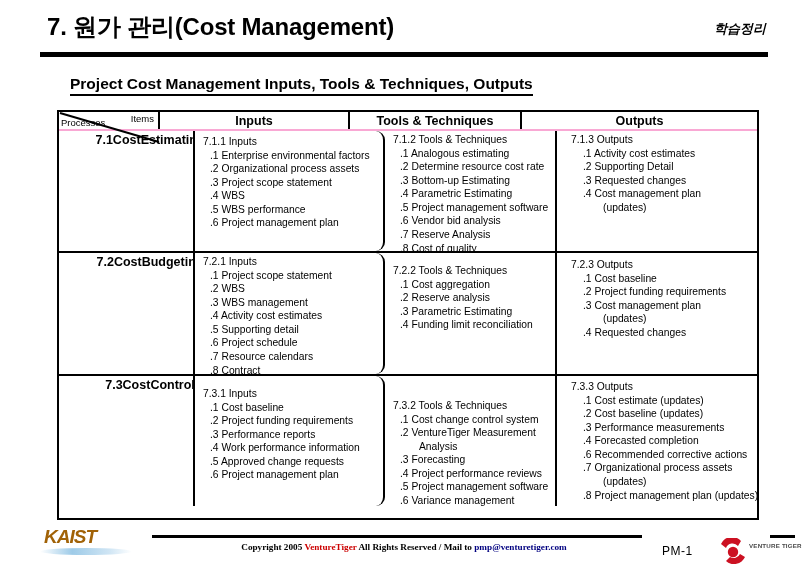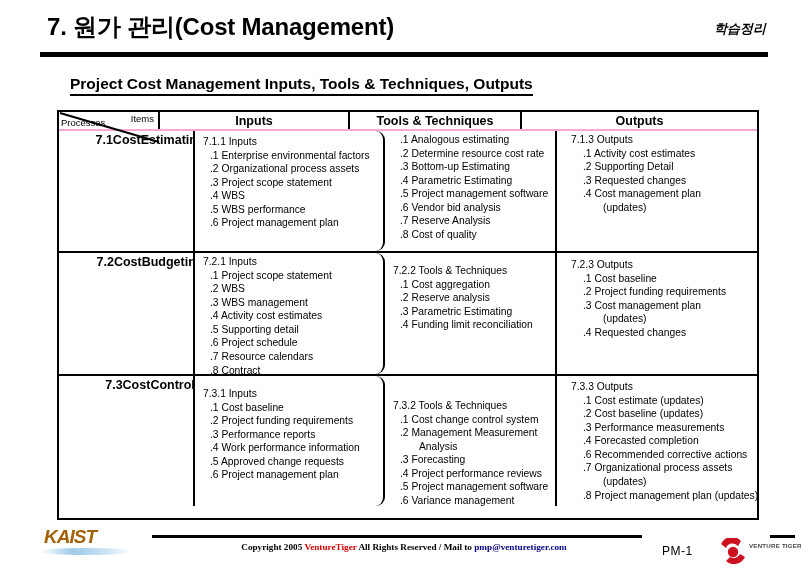--- a/index.html
+++ b/index.html
@@ -187,20 +187,21 @@
           <div class="cell-item">.1 Enterprise environmental factors</div>
           <div class="cell-item">.2 Organizational process assets</div>
           <div class="cell-item">.3 Project scope statement</div>
           <div class="cell-item">.4 WBS</div>
           <div class="cell-item">.5 WBS performance</div>
           <div class="cell-item">.6 Project management plan</div>
         </div>
       </div>
       <div class="td tt-cell">
         <div class="cell-list tight">
+          <div class="cell-head">7.1.2  Tools &amp; Techniques</div>
           <div class="cell-item">.1 Analogous estimating</div>
           <div class="cell-item">.2 Determine resource cost rate</div>
           <div class="cell-item">.3 Bottom-up Estimating</div>
           <div class="cell-item">.4 Parametric Estimating</div>
           <div class="cell-item">.5 Project management software</div>
           <div class="cell-item">.6 Vendor bid analysis</div>
           <div class="cell-item">.7 Reserve Analysis</div>
           <div class="cell-item">.8 Cost of quality</div>
         </div>
       </div>
@@ -271,21 +272,21 @@
           <div class="cell-item">.3 Performance reports</div>
           <div class="cell-item">.4 Work performance information</div>
           <div class="cell-item">.5 Approved change requests</div>
           <div class="cell-item">.6 Project management plan</div>
         </div>
       </div>
       <div class="td tt-cell">
         <div class="cell-list" style="padding-top:23px;">
           <div class="cell-head">7.3.2  Tools &amp; Techniques</div>
           <div class="cell-item">.1 Cost change control system</div>
-          <div class="cell-item">.2 Management Measurement</div>
+          <div class="cell-item">.2 VentureTiger Measurement</div>
           <div class="cell-item cont">Analysis</div>
           <div class="cell-item">.3 Forecasting</div>
           <div class="cell-item">.4 Project performance reviews</div>
           <div class="cell-item">.5 Project management software</div>
           <div class="cell-item">.6 Variance management</div>
         </div>
       </div>
       <div class="td out-cell">
         <div class="cell-list out" style="padding-top:4px;">
           <div class="cell-head">7.3.3  Outputs</div>

